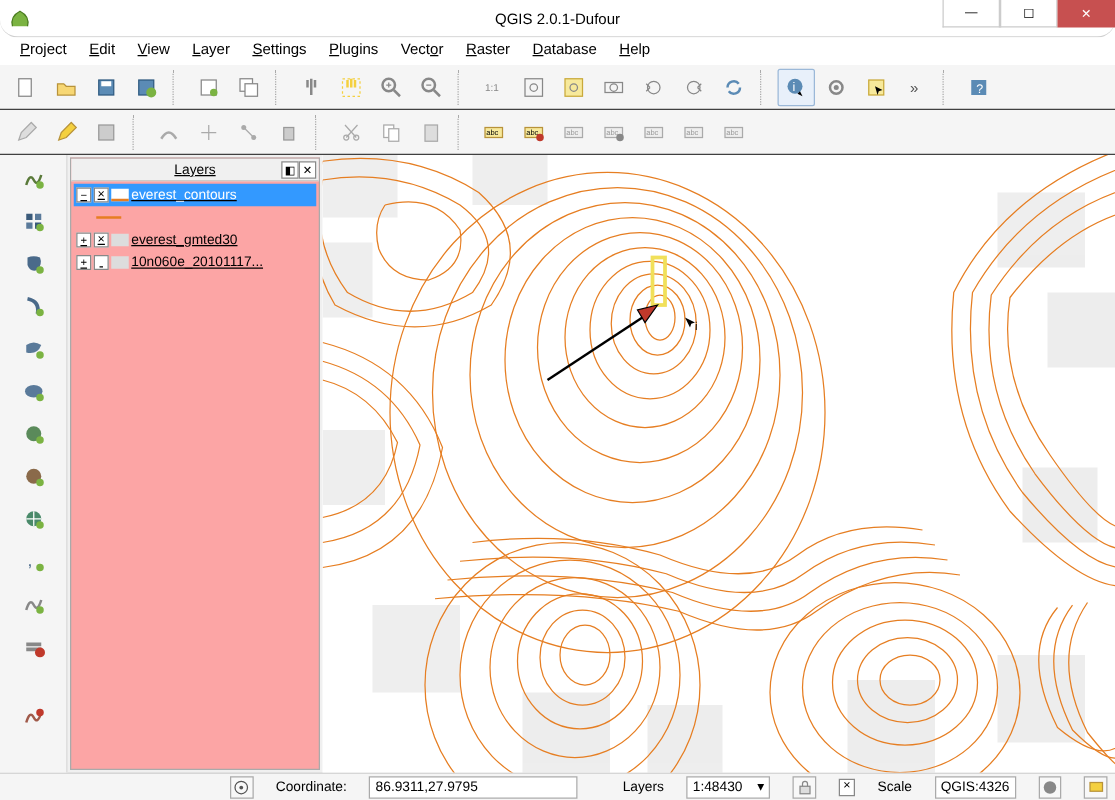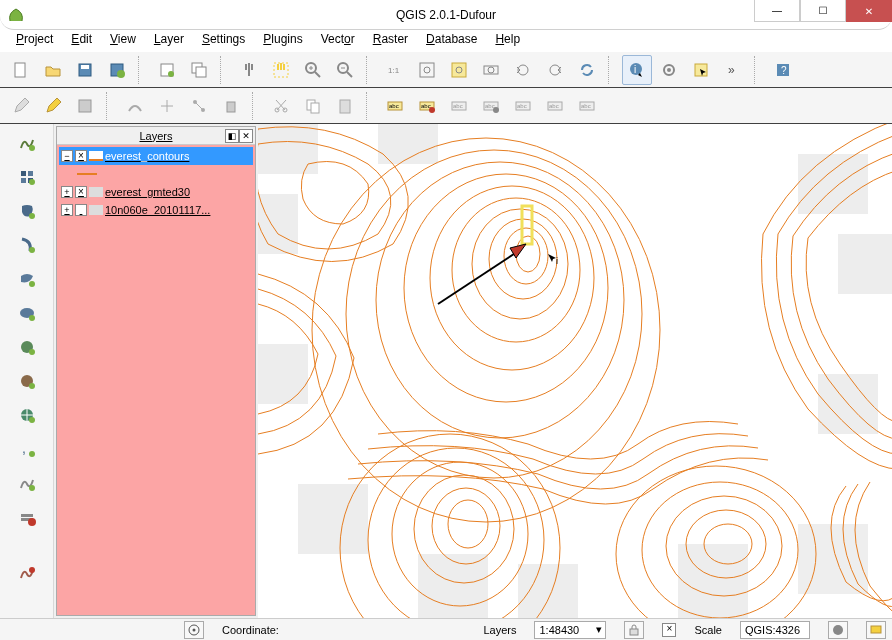--- a/index.html
+++ b/index.html
@@ -529,20 +529,23 @@
 
 <div class="statusbar">
   <div style="flex:0 0 160px"></div>
   <div class="stbtn">
       <svg width="14" height="14" viewBox="0 0 14 14">
         <circle cx="7" cy="7" r="5" fill="none" stroke="#555"></circle>
         <circle cx="7" cy="7" r="1.5" fill="#555"></circle>
       </svg>
     </div>
   <span>Coordinate:</span>
+  <div class="stfield" style="width:180px">
+      <span>86.9311,27.9795</span>
+    </div>
   <div style="flex:1"></div>
   <span>Layers</span>
   <div class="stfield" style="width:72px">
       <span>1:48430</span>
       <span style="margin-left:auto">▾</span>
     </div>
   <div class="stbtn">
       <svg width="12" height="12" viewBox="0 0 12 12">
         <rect x="2" y="5" width="8" height="6" fill="#ddd" stroke="#888"></rect>
         <path d="M4 5V3a2 2 0 0 1 4 0v2" fill="none" stroke="#888"></path>

